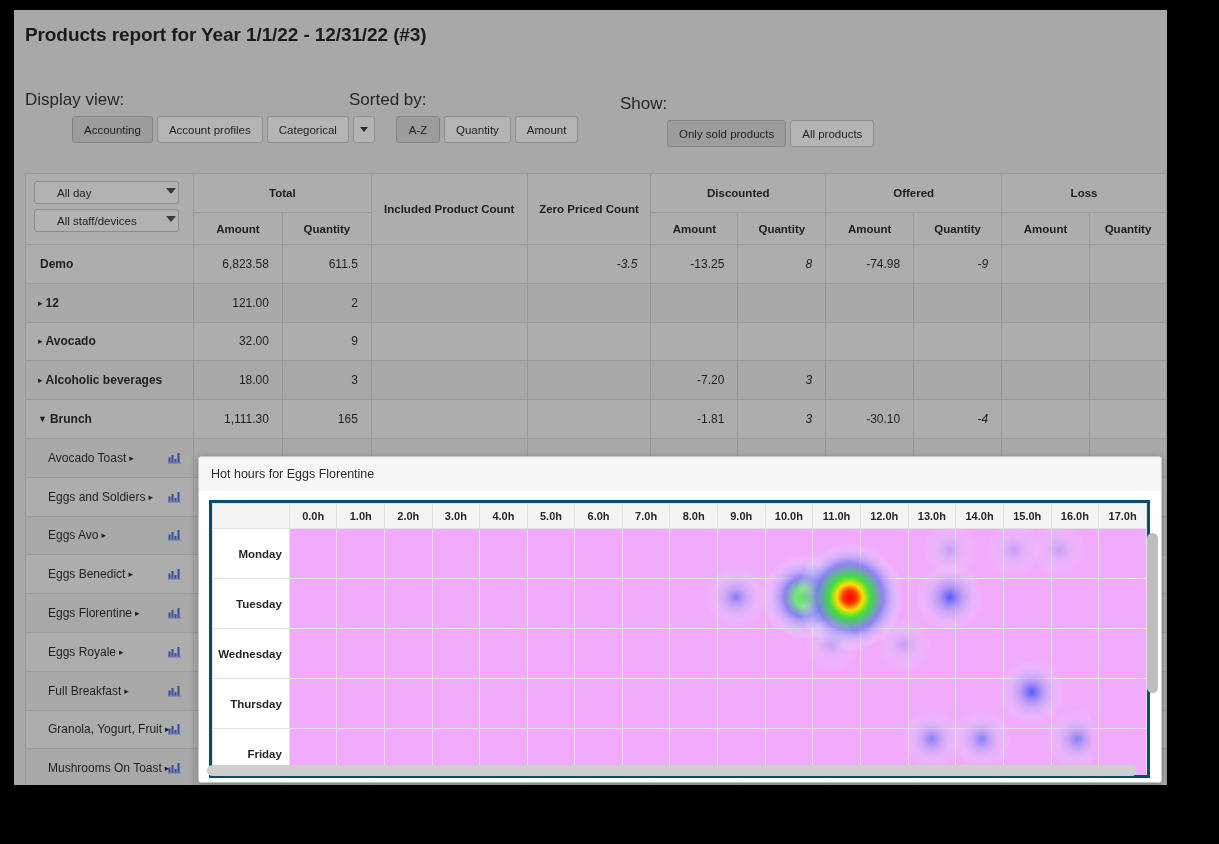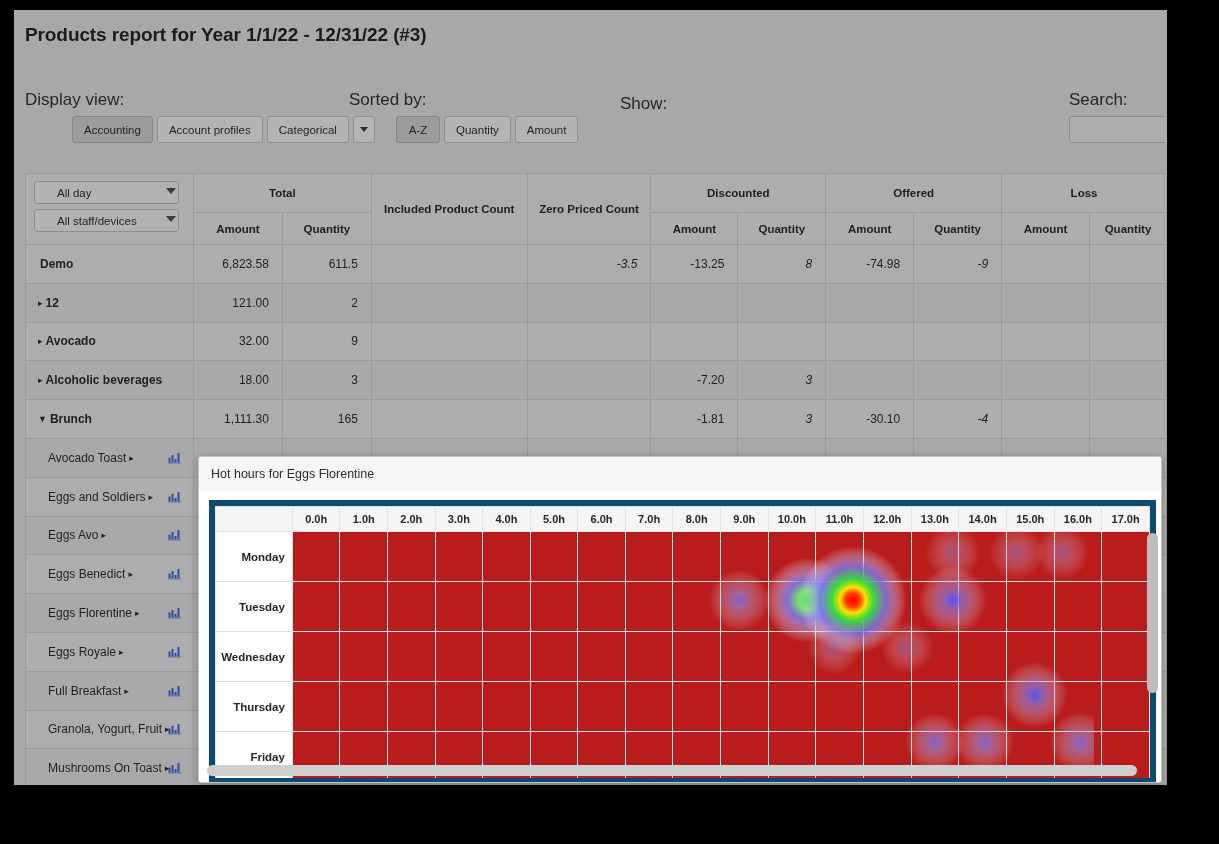--- a/index.html
+++ b/index.html
@@ -94,21 +94,21 @@
     box-shadow:0 2px 9px rgba(0,0,0,.28);overflow:hidden;
   }
   #modal-head{
     height:34px;background:#f6f6f6;border-bottom:1px solid #dcdcdc;
     display:flex;align-items:center;padding-left:12px;
     font-size:12.5px;color:#2b2b2b;
   }
   #modal-body{position:absolute;left:0;top:34px;right:0;bottom:0;background:#fff;}
   .hm-wrap{
     position:absolute;left:10px;top:9px;width:935px;height:272px;
-    border:6px solid #0c4a6e;overflow:hidden;background:#b91c1c;
+    border:3px solid #0c4a6e;overflow:hidden;background:#f0abfc;
   }
   table.hm{border-collapse:collapse;table-layout:fixed;}
   table.hm th,table.hm td{border:1px solid #e2e2e2;}
   .hm-corner{width:68px;background:#f4f4f4;height:22px;}
   .hm-hcol{
     width:45px;height:22px;background:#f4f4f4;color:#262626;
     font-size:11px;font-weight:bold;text-align:center;
   }
   .hm-day{
     width:68px;height:47px;background:#fff;color:#262626;
@@ -165,26 +165,26 @@
       <span class="tb-label">Sorted by:</span>
       <div class="btn-row">
         <div class="btn active" style="min-width:44px;">A-Z</div>
         <div class="btn">Quantity</div>
         <div class="btn">Amount</div>
       </div>
     </div>
 
     <div class="tb-group" style="left:606px;top:84px;">
       <span class="tb-label">Show:</span>
+      <div class="btn-row">
+        <div class="btn active">Only sold products</div>
+        <div class="btn">All products</div>
+      </div>
     </div>
 
-    <div class="tb-group" style="left:1055px;top:80px;">
-      <span class="tb-label">Search:</span>
-      <input class="search-box" type="text" placeholder="" style="">
-    </div>
 
     <table id="tbl">
       <tbody>
           <tr>
         <td class="ctrl-cell" rowspan="2" style="width:168px;">
           <div class="sel-wrap">
             <select class="flt">
               <option>All day</option>
             </select>
             <span class="chev"></span>

